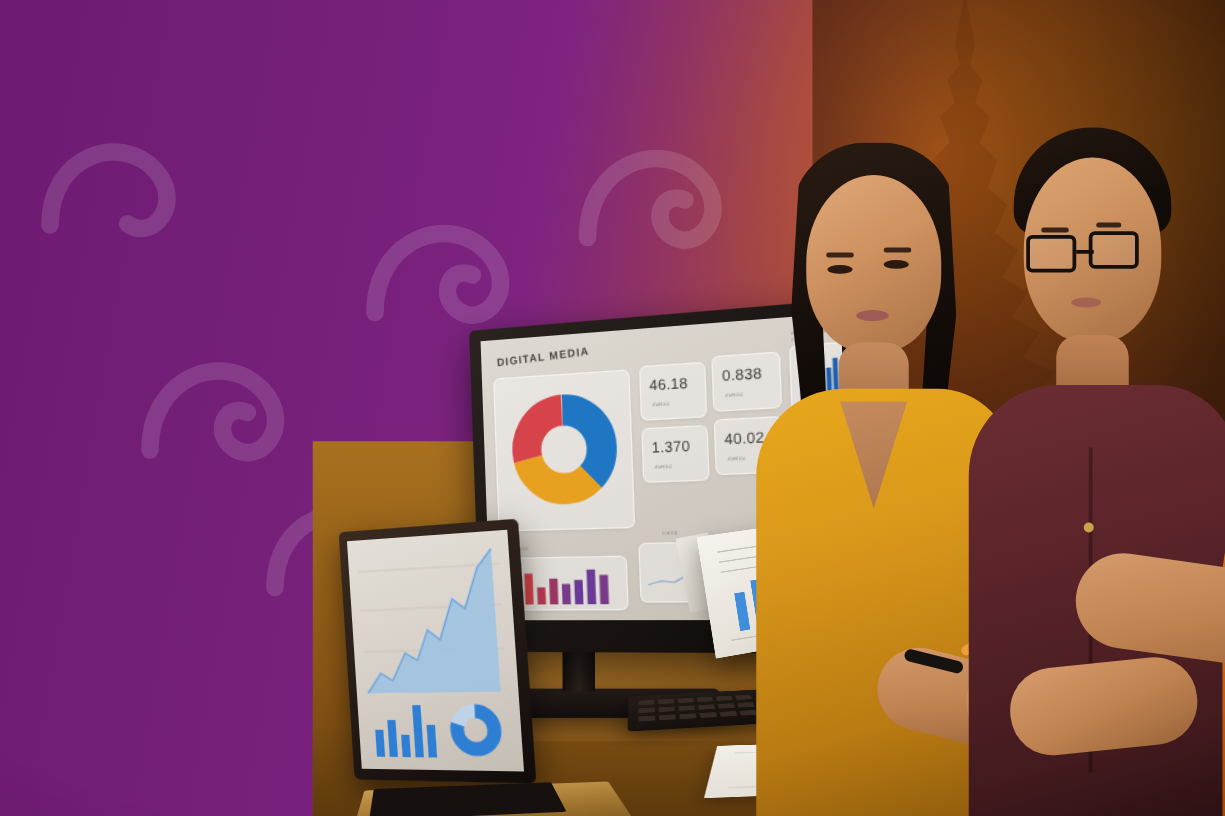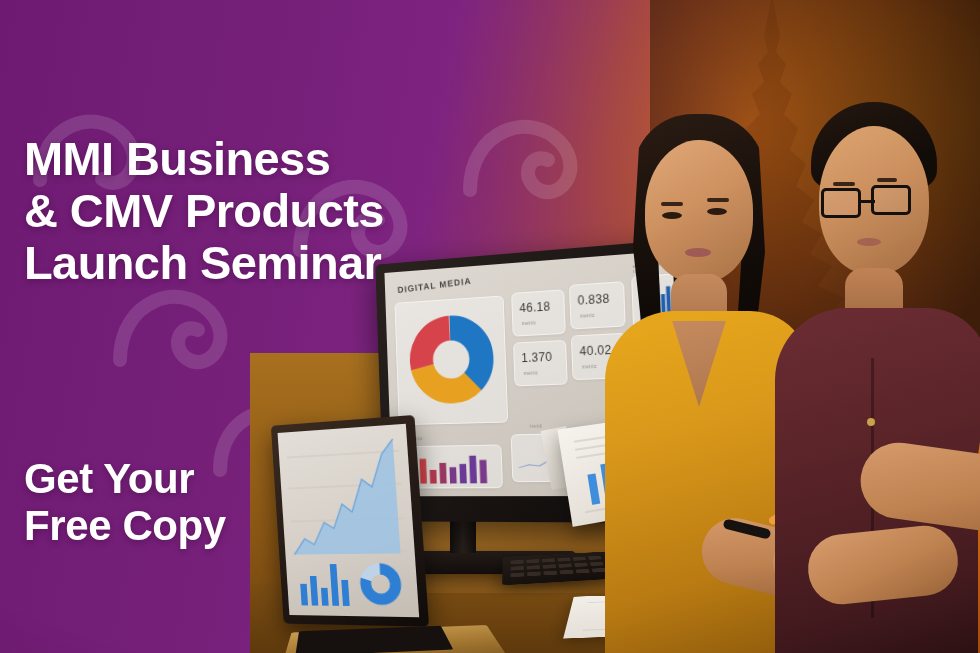--- a/index.html
+++ b/index.html
@@ -502,19 +502,14 @@
       <div class="p3-body"></div>
 
       <div class="arm" style="left:-118px; top:340px; width:210px; height:76px; border-radius:38px; transform:rotate(8deg);"></div>
       <div class="arm" style="left:-170px; top:418px; width:150px; height:70px; border-radius:34px; transform:rotate(-6deg);"></div>
     </div>
 
   </div>
 
   <div class="vignette"></div>
 
-  <div class="headline">MMI Business
-&amp; CMV Products
-Launch Seminar</div>
-  <div class="subline">Get Your
-Free Copy</div>
 
 </div>
 
 </body></html>

